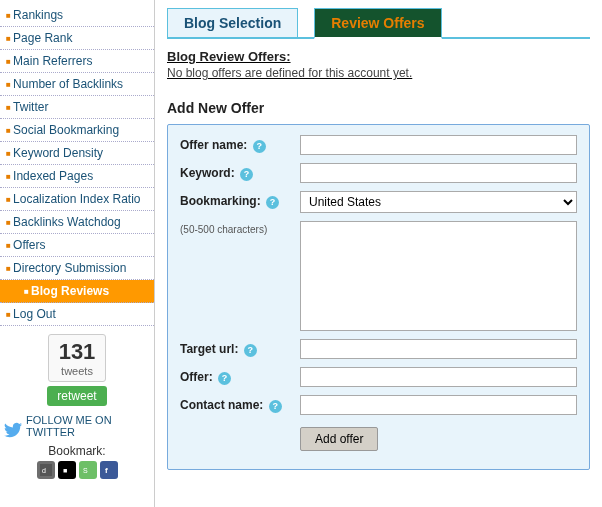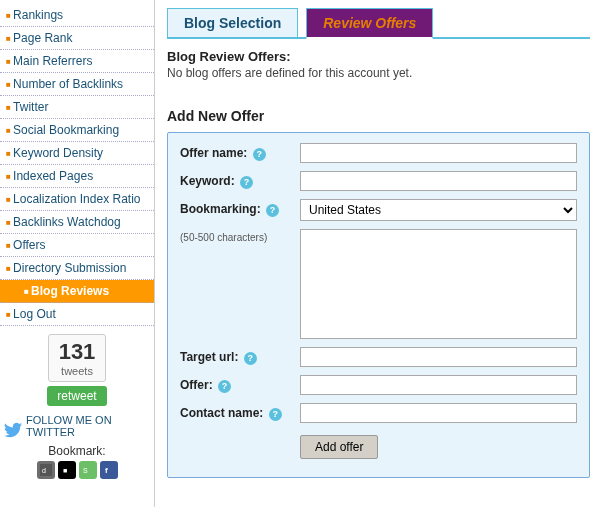--- a/index.html
+++ b/index.html
@@ -116,45 +116,45 @@
     .main-content {
       flex: 1;
       padding: 8px 12px;
       background: #fff;
       overflow-y: auto;
     }
 
     
     .tabs-row {
       display: flex;
-      gap: 8px;
+      gap: 16px;
       margin-bottom: 10px;
       border-bottom: 2px solid #5bc0de;
     }
     .tab {
       padding: 6px 16px;
       border: 1px solid #5bc0de;
       background: #e8f4fb;
       color: #1a5276;
       font-size: 14px;
       font-weight: bold;
       cursor: pointer;
       border-bottom: none;
     }
     .tab.active {
-      background: #701a75;
+      background: #14532d;
       color: #e67e00;
       border-bottom: 2px solid #fff;
       margin-bottom: -2px;
-      font-style: italic;
     }
 
     
     .info-section {
-      margin-bottom: 28px;
+      margin-bottom: 20px;
+      text-decoration: underline;
     }
     .info-title {
       font-weight: bold;
       font-size: 13px;
       color: #222;
     }
     .info-text {
       color: #444;
       font-size: 12px;
       margin-top: 2px;

